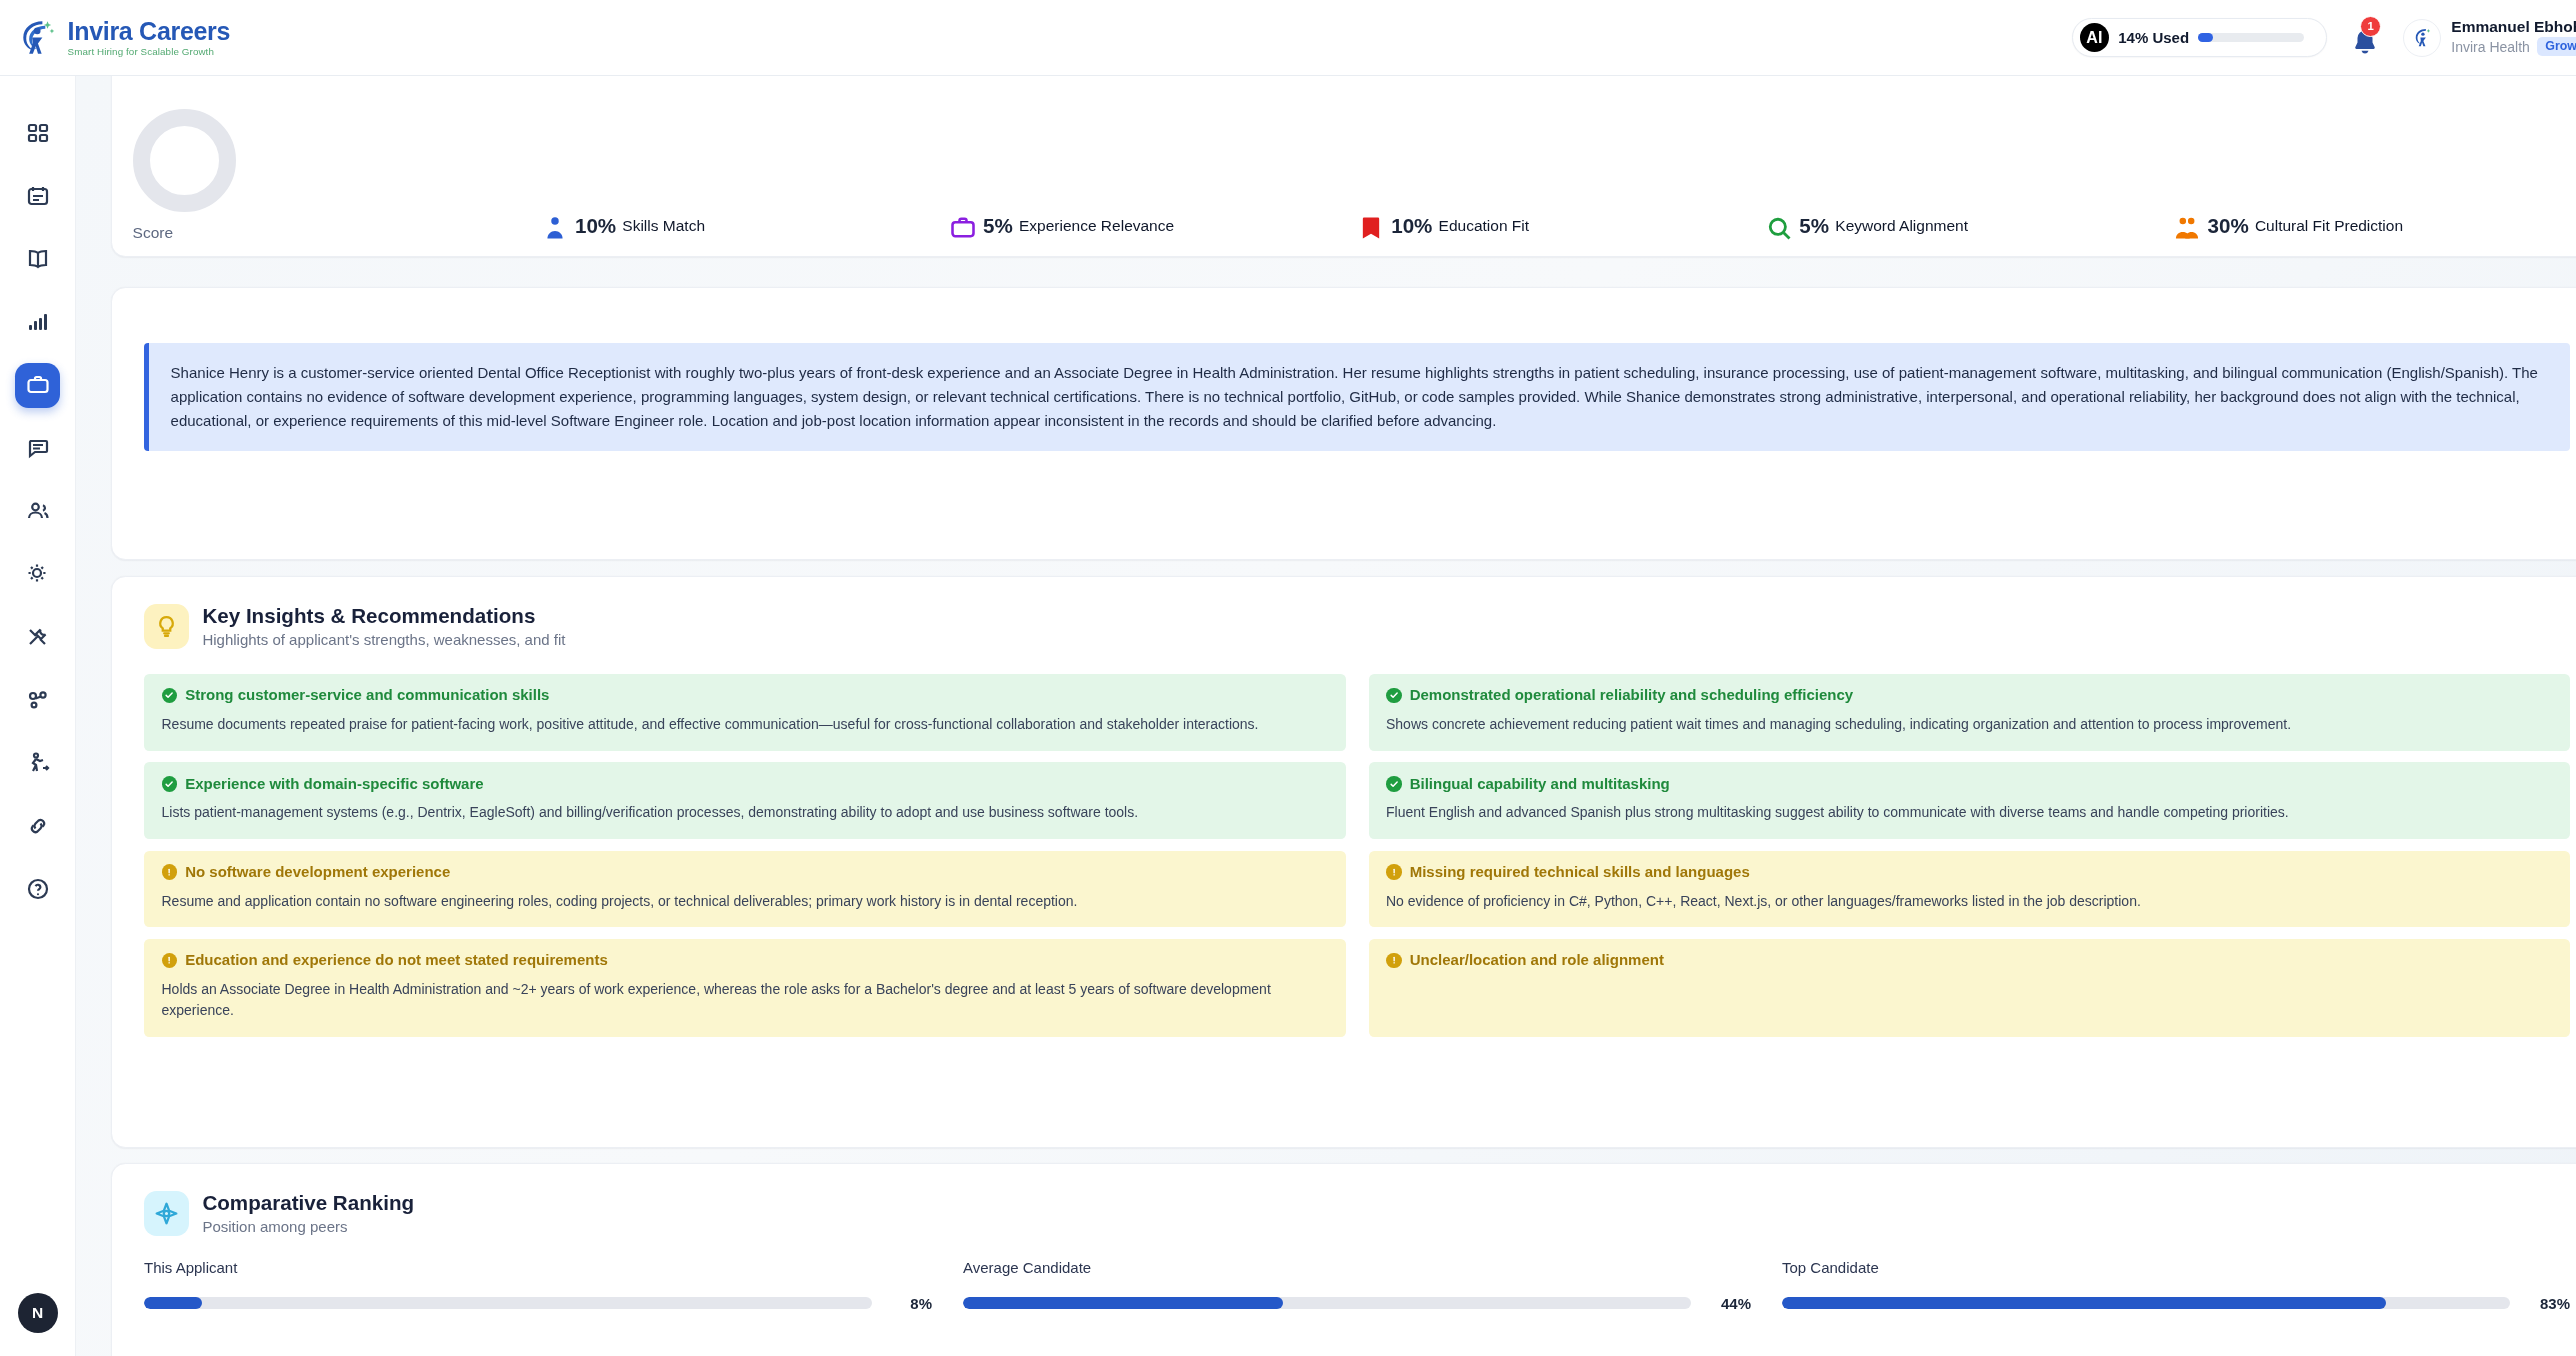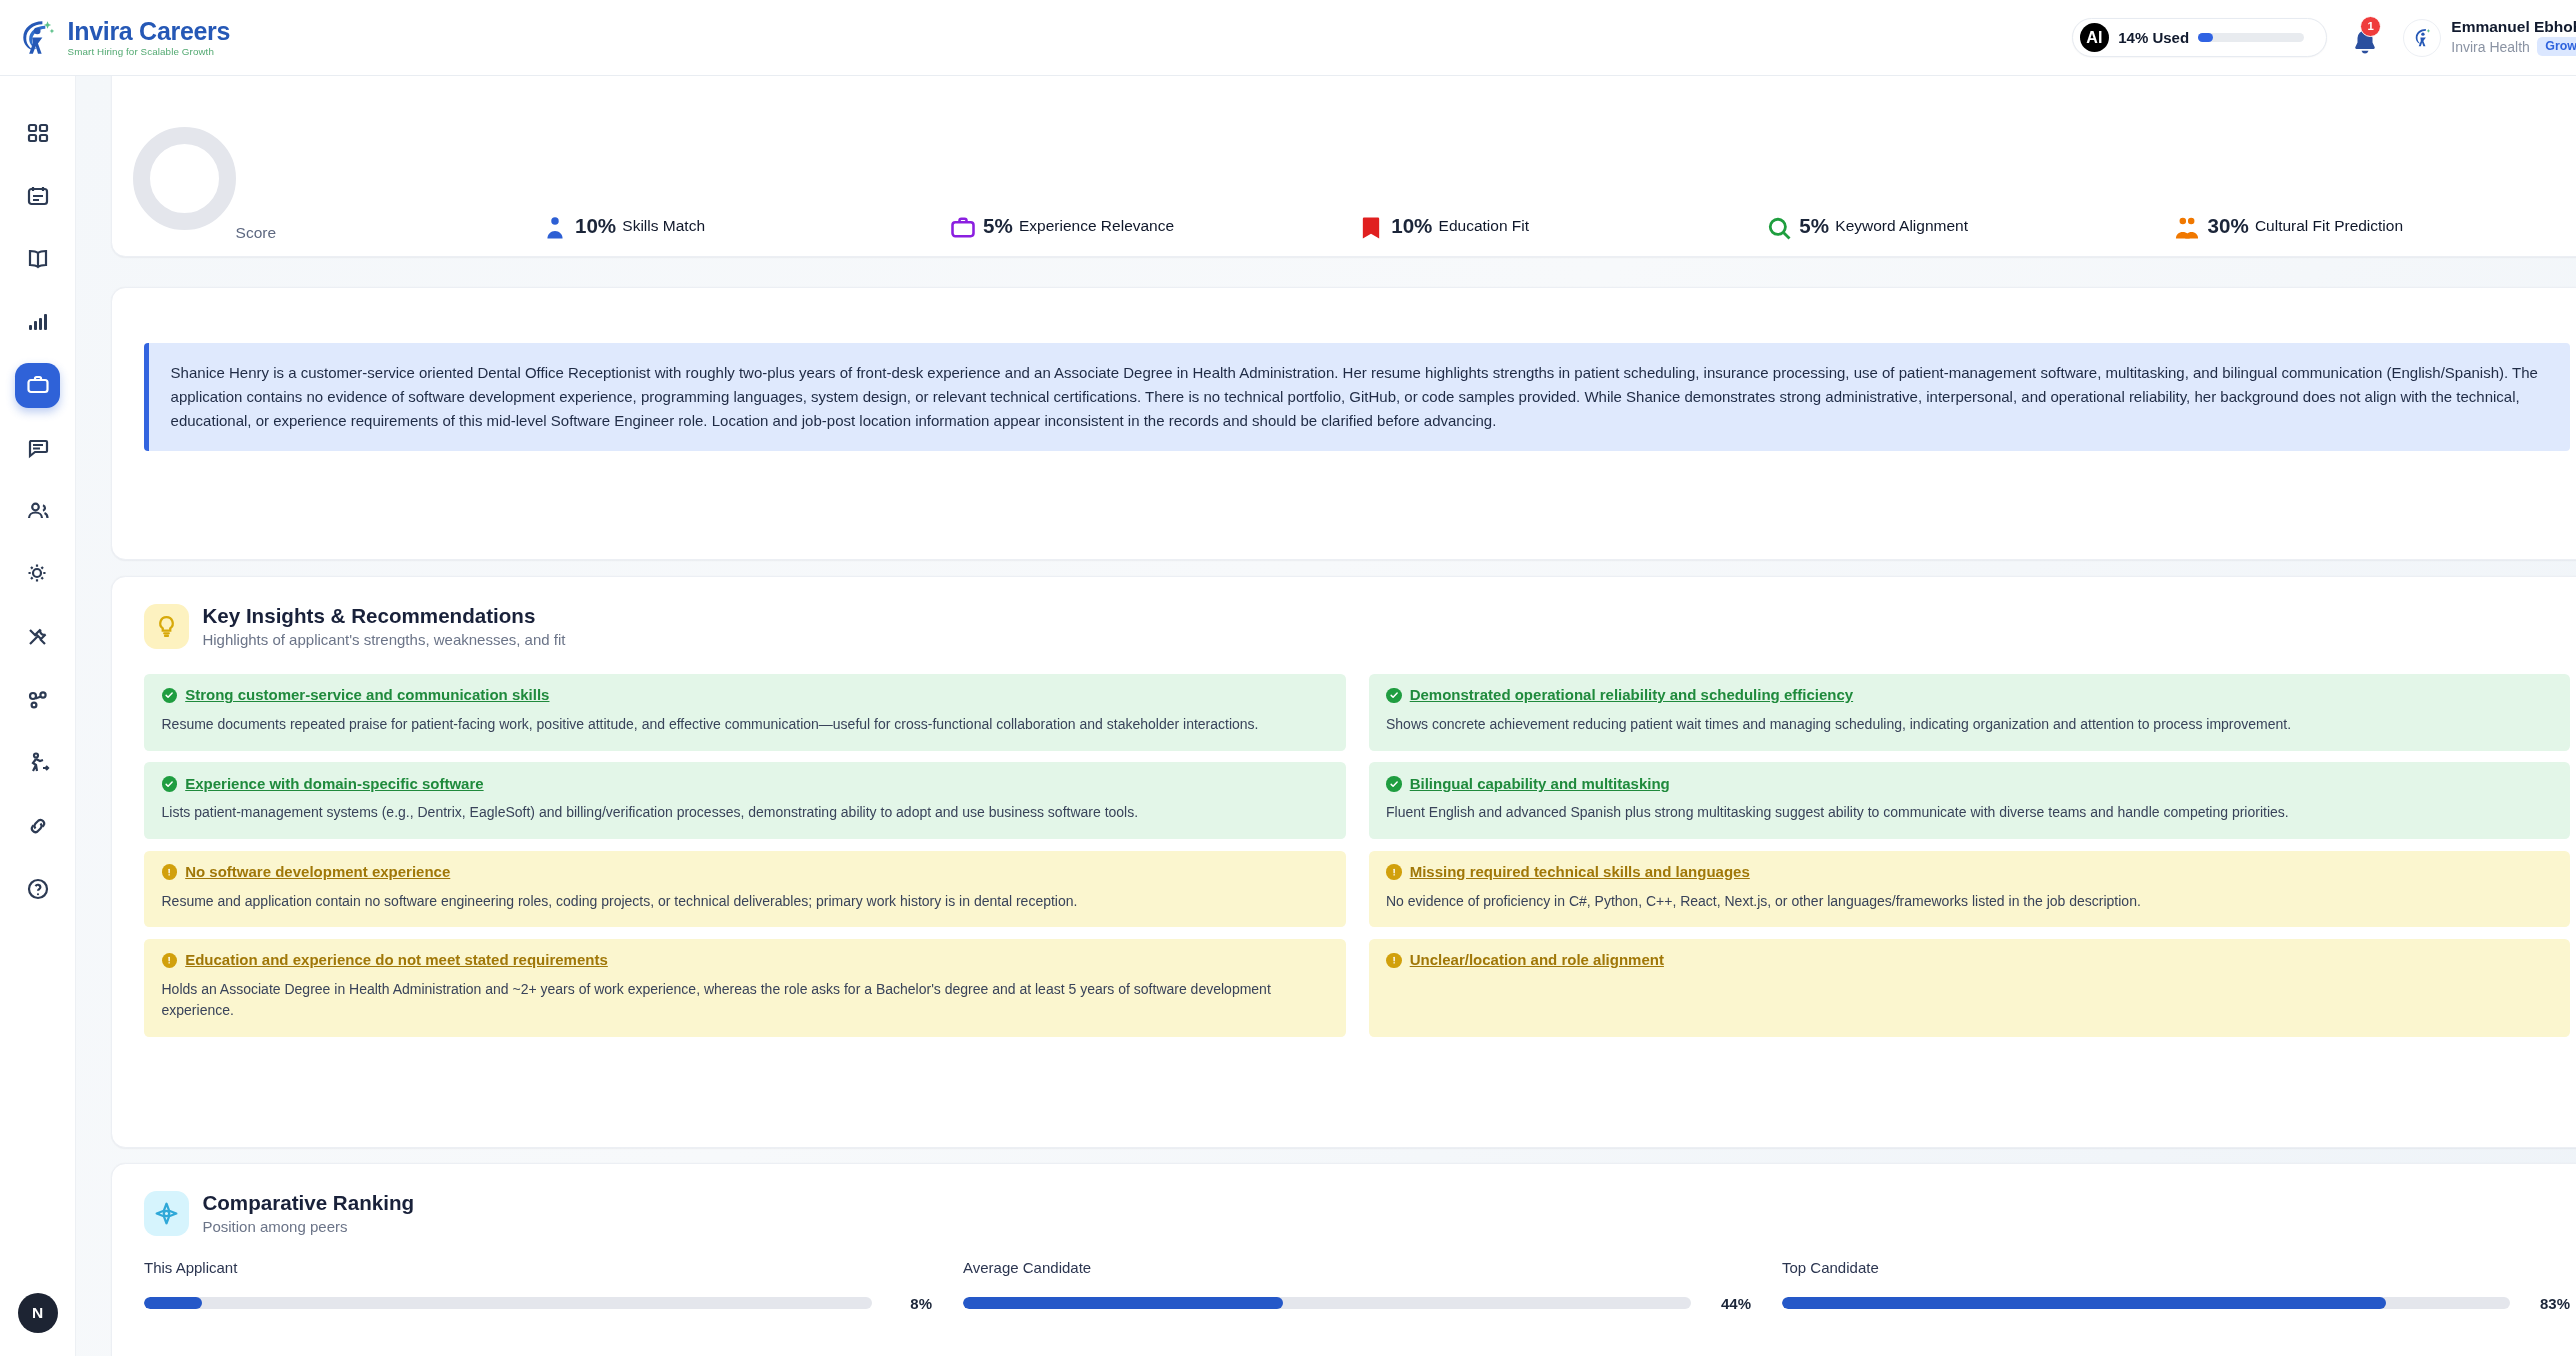--- a/index.html
+++ b/index.html
@@ -91,21 +91,21 @@
   }
 
   
   .metrics-card { position: absolute; left: 35px; top: -41px; width: 2492px; height: 222px; overflow: hidden; }
   .metrics-row { display: flex; align-items: flex-end; height: 100%; padding: 0 20.6px 14.4px 20.6px; }
   .metric-col { flex: 1; display: flex; flex-direction: row; align-items: center; gap: 6.2px; }
   .metric-icon { height: 31px; display: flex; align-items: flex-end; justify-content: center; }
   .metric-icon svg { width: 28px; height: 28px; }
   .metric-value { font-size: 20.6px; font-weight: 700; color: #1b2539; line-height: 1; }
   .metric-label { font-size: 15.5px; color: #0f172a; line-height: 1; }
-  .score-col { flex: 1; display: flex; flex-direction: row; align-items: flex-end; }
+  .score-col { flex: 1; display: flex; flex-direction: column; align-items: flex-start; }
   .score-ring {
     width: 103px; height: 103px; border-radius: 50%;
     border: 17.5px solid #e4e6ec; margin-bottom: 11.3px;
   }
   .score-label { font-size: 15.5px; color: #5d6880; }
 
   
   .sec-head { display: flex; align-items: center; gap: 13.4px; }
   .sec-icon {
     width: 45px; height: 45px; border-radius: 12.4px;
@@ -125,21 +125,21 @@
 
   #insights-card { position: absolute; left: 35px; top: 500px; width: 2492px; height: 572px; padding: 27px 32px; }
   .insight-grid {
     display: grid; grid-template-columns: 1fr 1fr; gap: 11.3px 23px; margin-top: 25px;
   }
   .insight {
     border-radius: 5.2px; padding: 13.4px 17.5px 15.5px 17.5px;
   }
   .insight.good { background: #e3f6e8; }
   .insight.warn { background: #fbf6cf; }
-  .insight-title { display: flex; align-items: center; gap: 8.2px; font-size: 15px; font-weight: 700; line-height: 1.1; text-decoration: underline; }
+  .insight-title { display: flex; align-items: center; gap: 8.2px; font-size: 15px; font-weight: 700; line-height: 1.1; }
   .insight.good .insight-title { color: #1f8a3c; }
   .insight.warn .insight-title { color: #a07708; }
   .insight-badge { width: 15.5px; height: 15.5px; border-radius: 50%; flex: 0 0 15.5px; display: flex; align-items: center; justify-content: center; }
   .insight.good .insight-badge { background: #1f9d40; }
   .insight.warn .insight-badge { background: #d1a00c; }
   .insight-badge svg { width: 10.3px; height: 10.3px; }
   .insight-desc { margin-top: 10.3px; font-size: 14px; line-height: 1.52; color: #39435a; }
 
   #ranking-card { position: absolute; left: 35px; top: 1087px; width: 2492px; height: 216px; padding: 27px 32px; }
   .rank-grid { display: grid; grid-template-columns: 1fr 1fr 1fr; gap: 0 31px; margin-top: 23px; }

